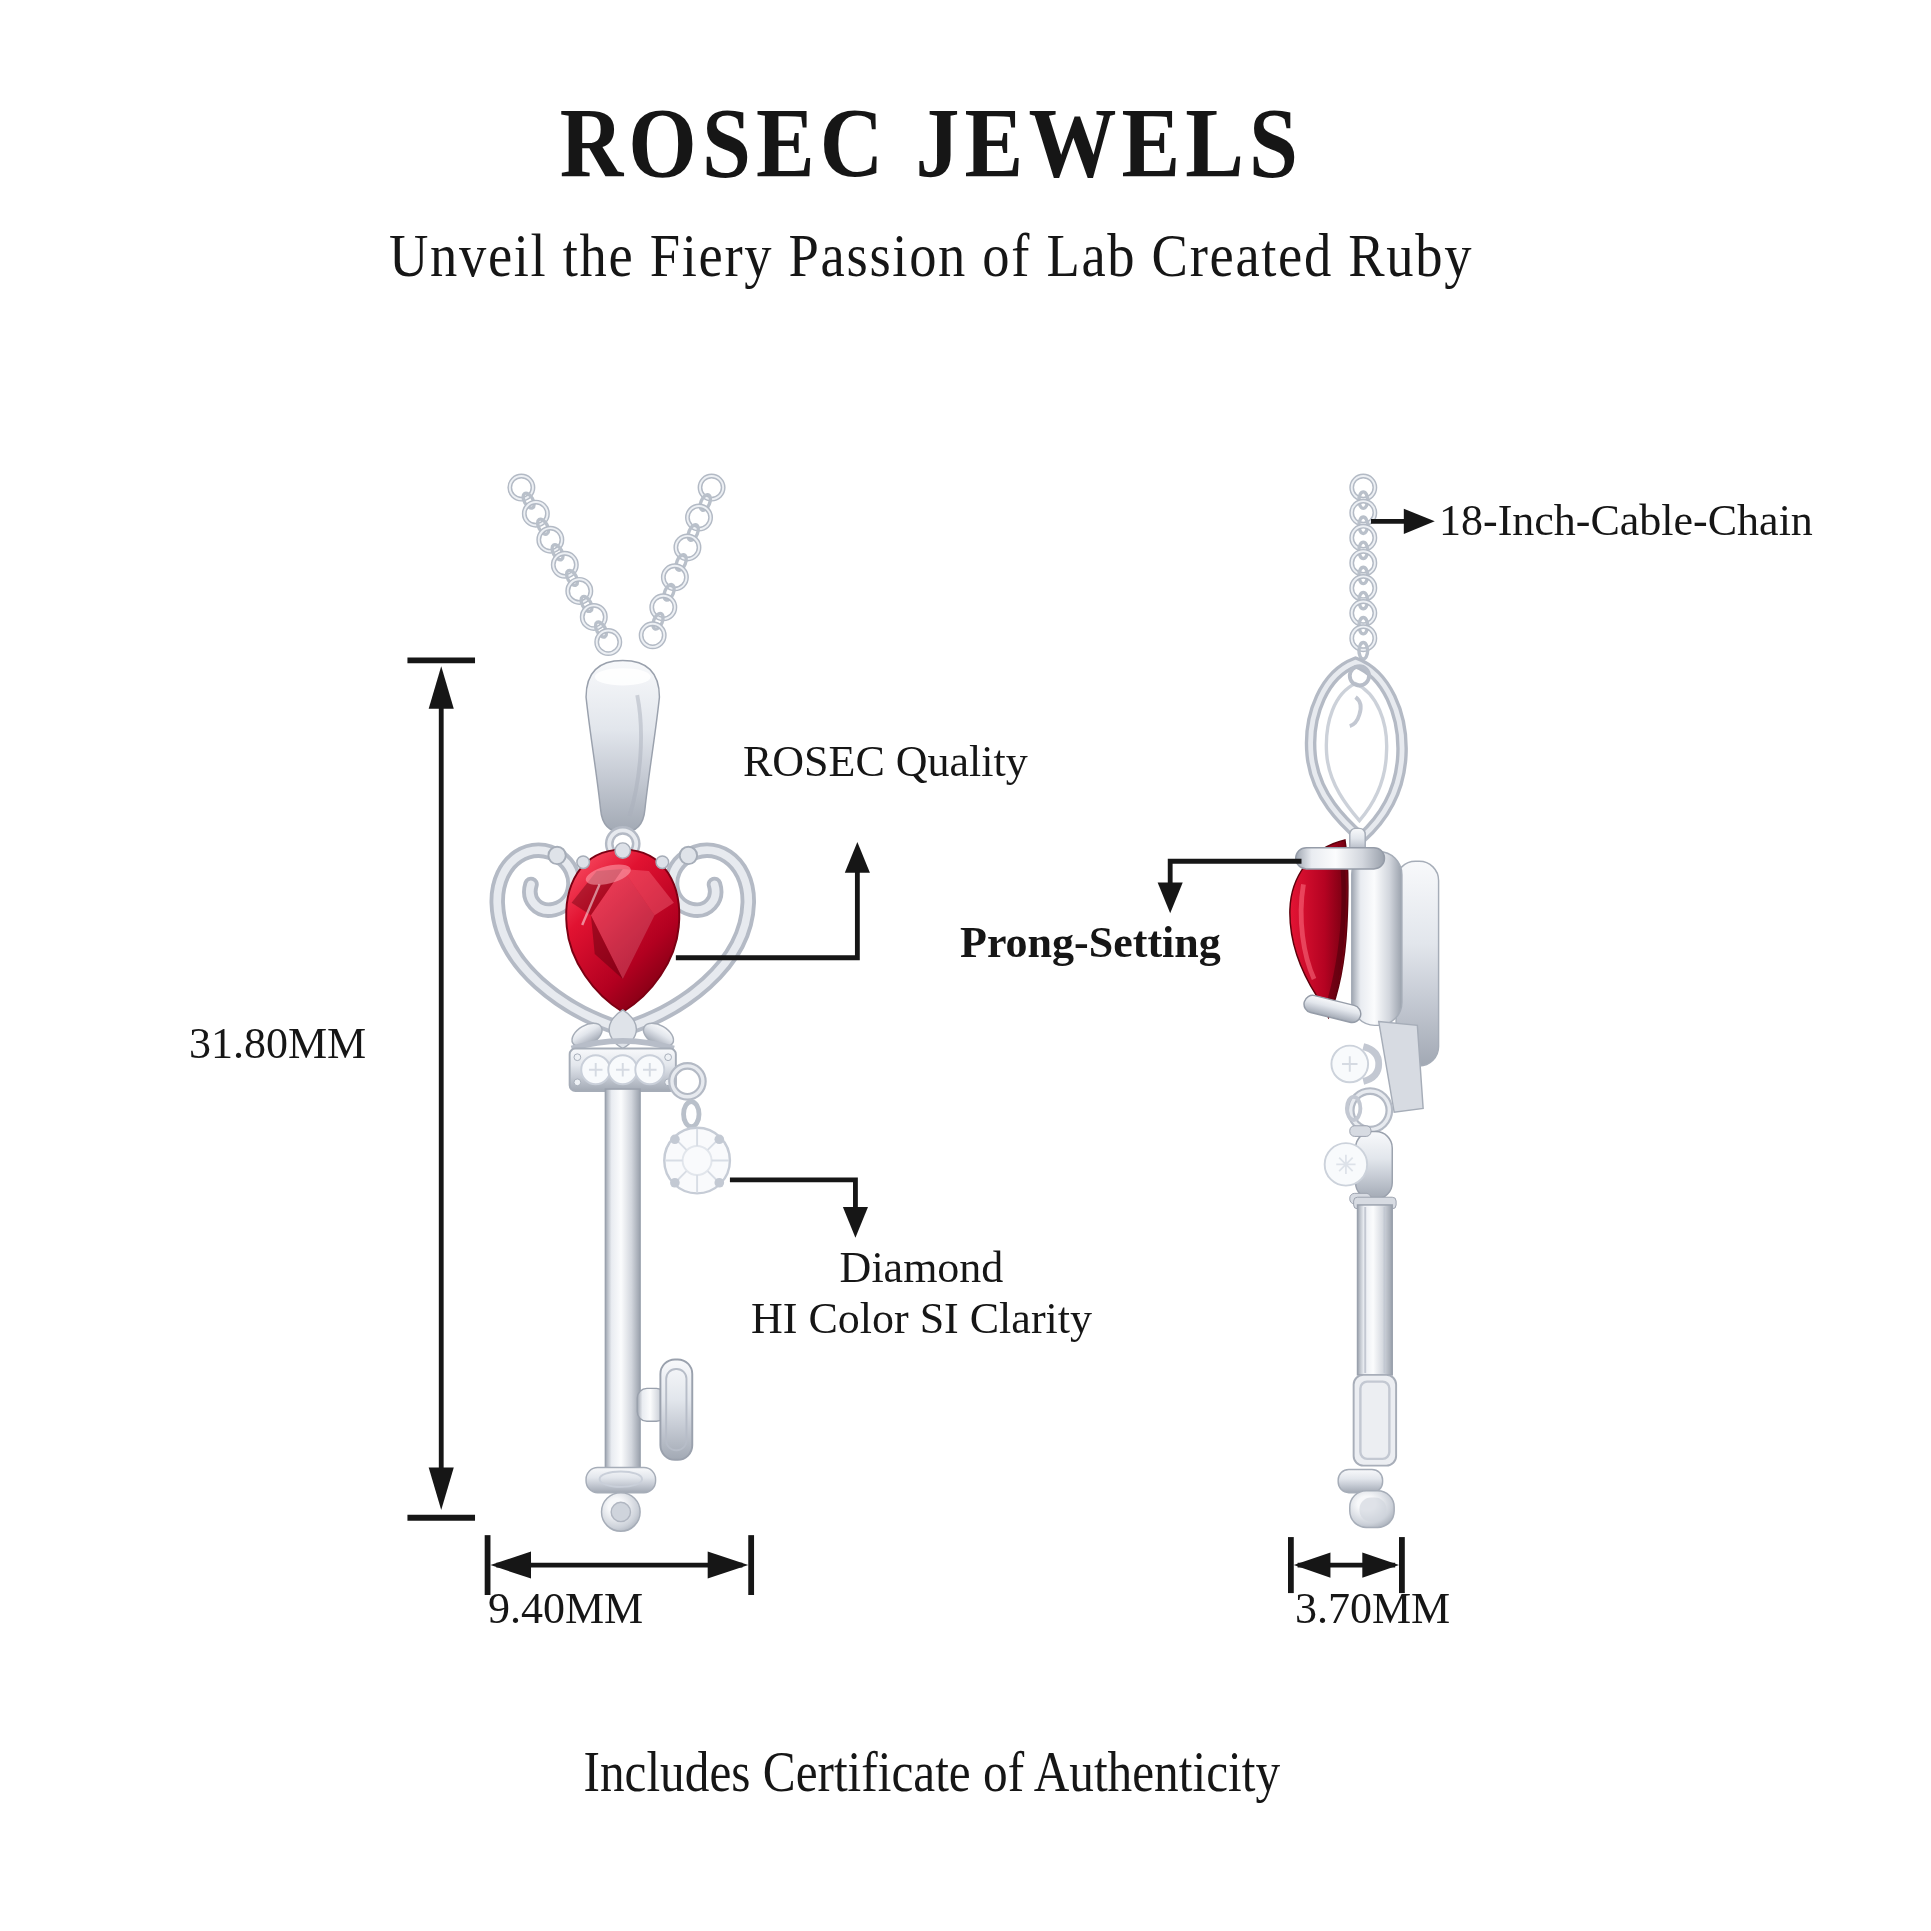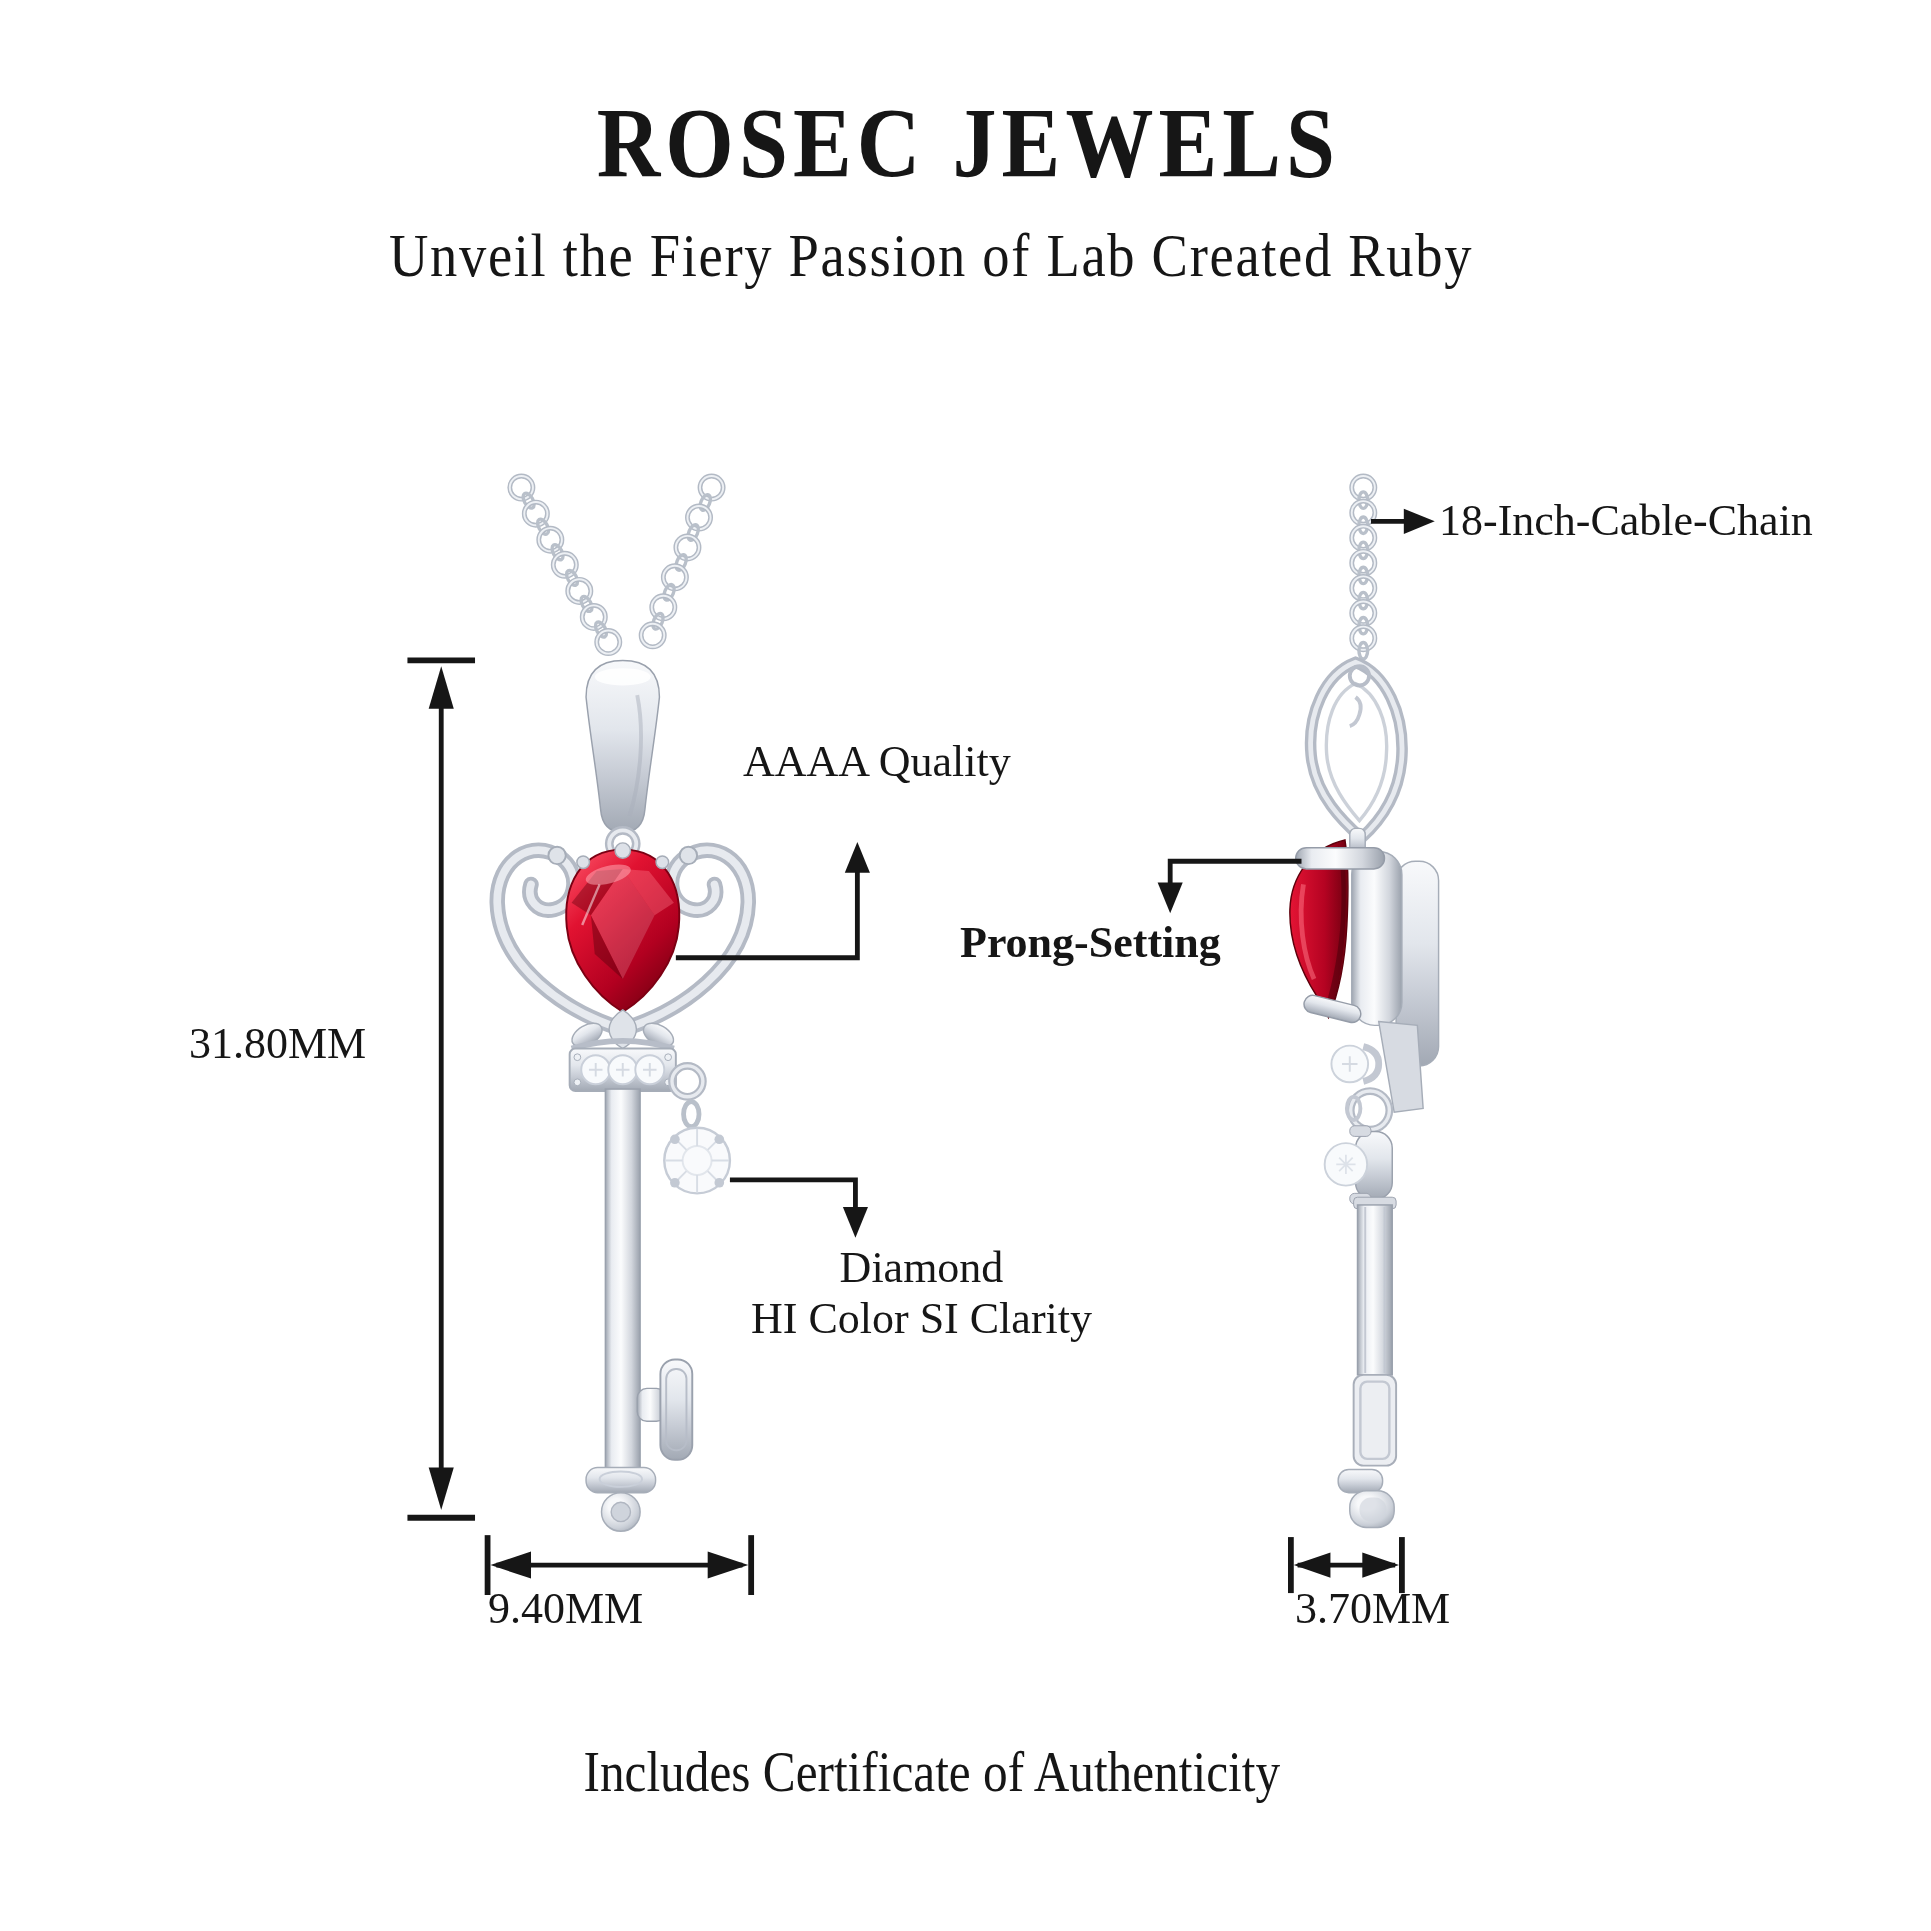--- a/index.html
+++ b/index.html
@@ -2,21 +2,21 @@
 <html><head>
 <meta charset="utf-8">
 <style>
   html,body{margin:0;padding:0;}
   body{
     width:1931px;height:1931px;position:relative;background:#ffffff;
     font-family:"Liberation Serif", serif;color:#161616;overflow:hidden;
   }
   .abs{position:absolute;}
   .condensed{display:inline-block;transform:scaleX(.88);transform-origin:center;}
-  .title{top:85px;left:0;width:1863px;text-align:center;font-size:100px;font-weight:700;letter-spacing:5.8px;white-space:nowrap;padding-left:37px;}
+  .title{top:85px;left:0;width:1863px;text-align:center;font-size:100px;font-weight:700;letter-spacing:5.8px;white-space:nowrap;}
   .subtitle{top:220px;left:0;width:1863px;text-align:center;font-size:62px;font-weight:400;letter-spacing:1.9px;white-space:nowrap;}
   .footer{top:1740px;left:0;width:1863px;text-align:center;font-size:56px;white-space:nowrap;}
   .ann{font-size:44px;line-height:51px;white-space:nowrap;}
   .meas{font-size:44px;text-align:left;white-space:nowrap;}
   svg{position:absolute;top:0;left:0;}
 </style>
 </head>
 <body>
 
 <svg width="1931" height="1931" viewBox="0 0 2000 2000">
@@ -272,21 +272,21 @@
     </g>
   </g>
 </svg>
 
 <div class="abs title"><span class="condensed">ROSEC JEWELS</span></div>
 <div class="abs subtitle"><span class="condensed">Unveil the Fiery Passion of Lab Created Ruby</span></div>
 
 <div class="abs ann" style="left:1439px;top:495px;">18-Inch-Cable-Chain</div>
 
 <div class="abs ann" style="left:743px;top:736px;">
-  <div>AAAA Quality</div>
+  <div>ROSEC Quality</div>
 </div>
 
 <div class="abs ann" style="left:960px;top:917px;font-weight:bold;">Prong-Setting</div>
 
 <div class="abs ann" style="left:751px;top:1242px;text-align:center;">
   <div>Diamond</div>
   <div>HI Color SI Clarity</div>
 </div>
 
 <div class="abs meas" style="left:189px;top:1018px;width:203px;">31.80MM</div>

